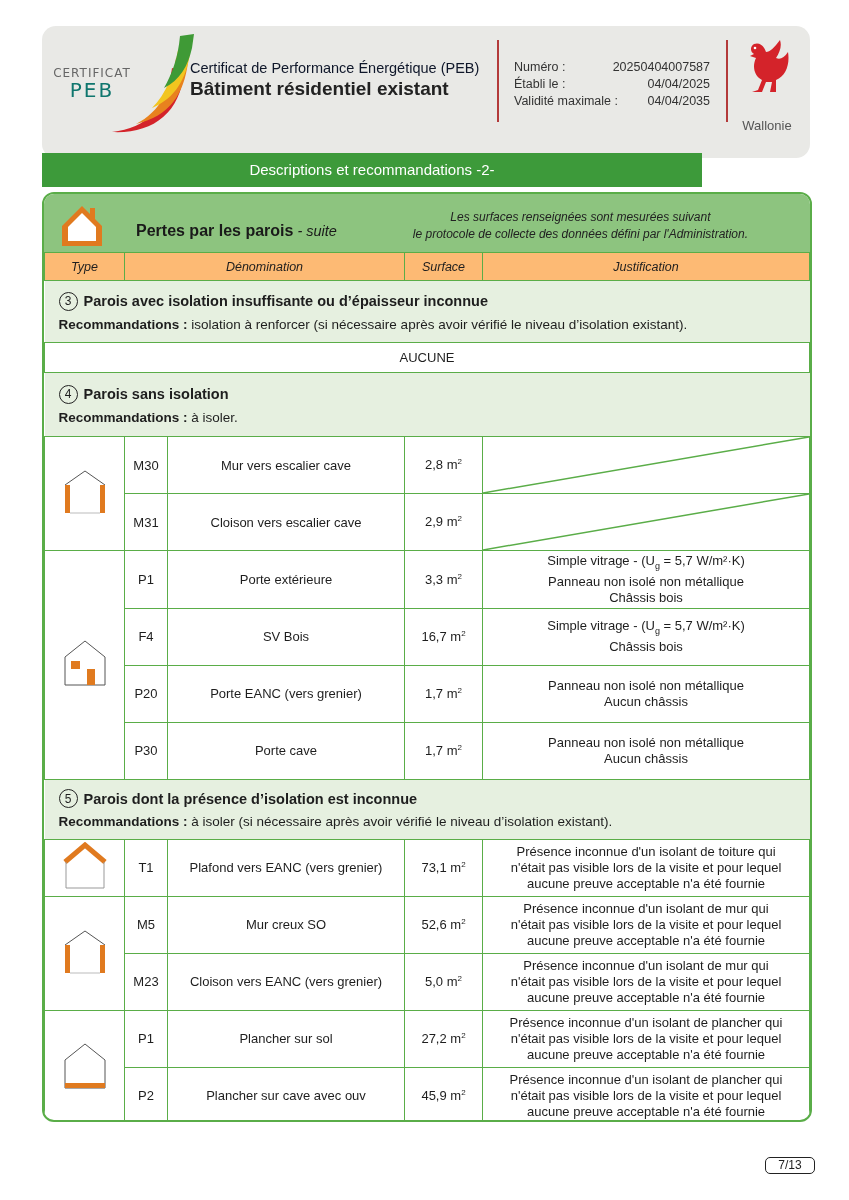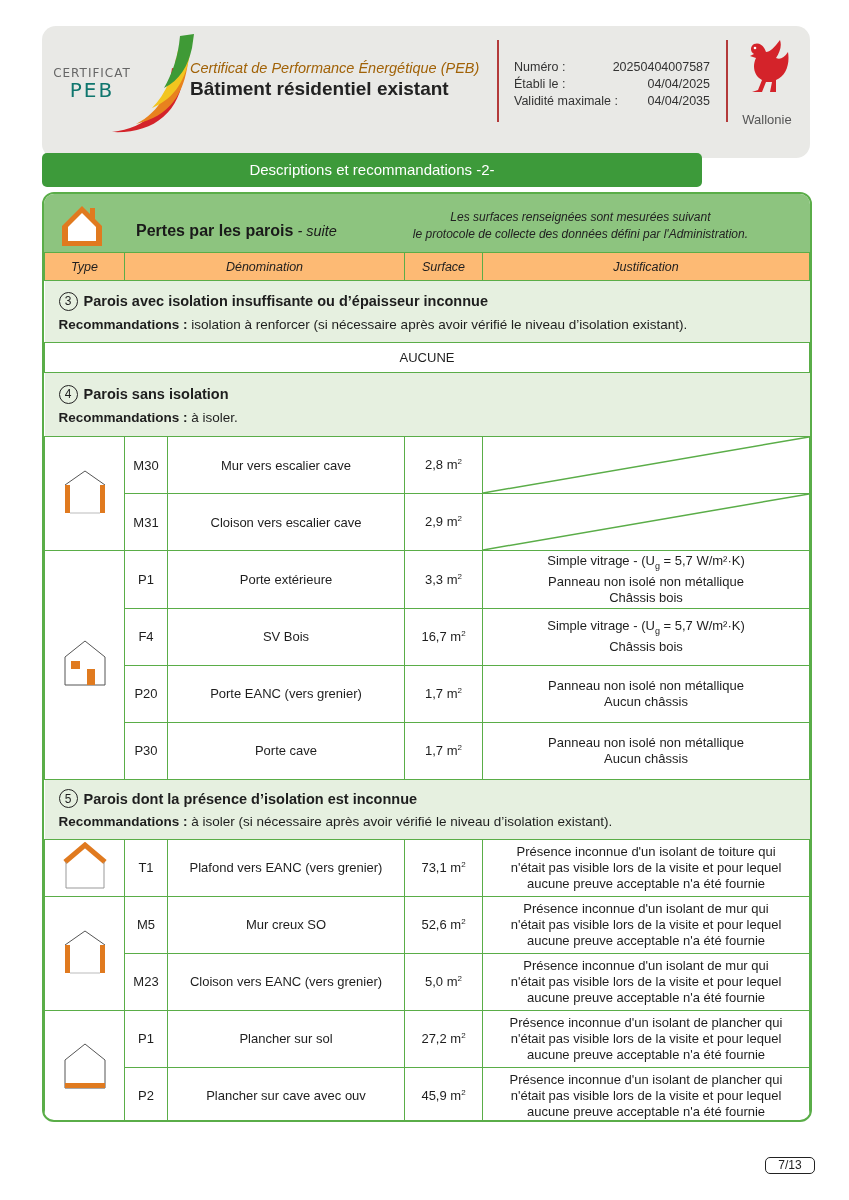--- a/index.html
+++ b/index.html
@@ -9,32 +9,32 @@
   
   .header {
     position: absolute; left: 42px; top: 26px; width: 768px; height: 132px;
     background: #e9e9e6; border-radius: 14px;
   }
   .logo-text { position: absolute; left: 4px; top: 40px; width: 92px; text-align: center; }
   .logo-cert { font-size: 12px; letter-spacing: 1px; color: #666; font-family: "DejaVu Sans", sans-serif; }
   .logo-peb { font-size: 20px; color: #0f766e; letter-spacing: 2px; font-family: "DejaVu Sans", sans-serif; margin-top: -2px; }
   .logo-swoosh { position: absolute; left: 50px; top: 2px; width: 110px; height: 108px; }
   .title-block { position: absolute; left: 148px; top: 34px; }
-  .title-sub { font-size: 14.5px; color: #a16207; font-style: italic; }
+  .title-sub { font-size: 14.5px; color: #0f172a; }
   .title-main { font-size: 19px; font-weight: bold; color: #222; margin-top: 2px; }
   .divider-red { position: absolute; top: 14px; width: 2px; height: 82px; background: #b33a3a; }
   .meta { position: absolute; left: 472px; top: 33px; width: 196px; font-size: 12.5px; color: #333; line-height: 17px; }
   .meta-row { display: flex; justify-content: space-between; }
   .wallonie { position: absolute; left: 694px; top: 12px; width: 62px; text-align: center; }
-  .wallonie-name { font-size: 13px; color: #555; margin-top: 8px; }
+  .wallonie-name { font-size: 13px; color: #555; margin-top: 14px; }
 
   
   .section-bar {
     position: absolute; left: 42px; top: 153px; width: 660px; height: 34px;
-    background: #3d9a3a; border-radius: 5px; color: #fff; text-align: center;
+    background: #3d9a3a; border-radius: 0; color: #fff; text-align: center;
     font-size: 15px; line-height: 34px;
   }
 
   
   .panel {
     position: absolute; left: 42px; top: 192px; width: 770px; height: 930px;
     border: 2px solid #5aad48; border-radius: 12px; overflow: hidden; background: #fff;
   }
   .panel-head { height: 58px; background: #8dc47f; position: relative; }
   .panel-head .house-icon { position: absolute; left: 16px; top: 10px; }

